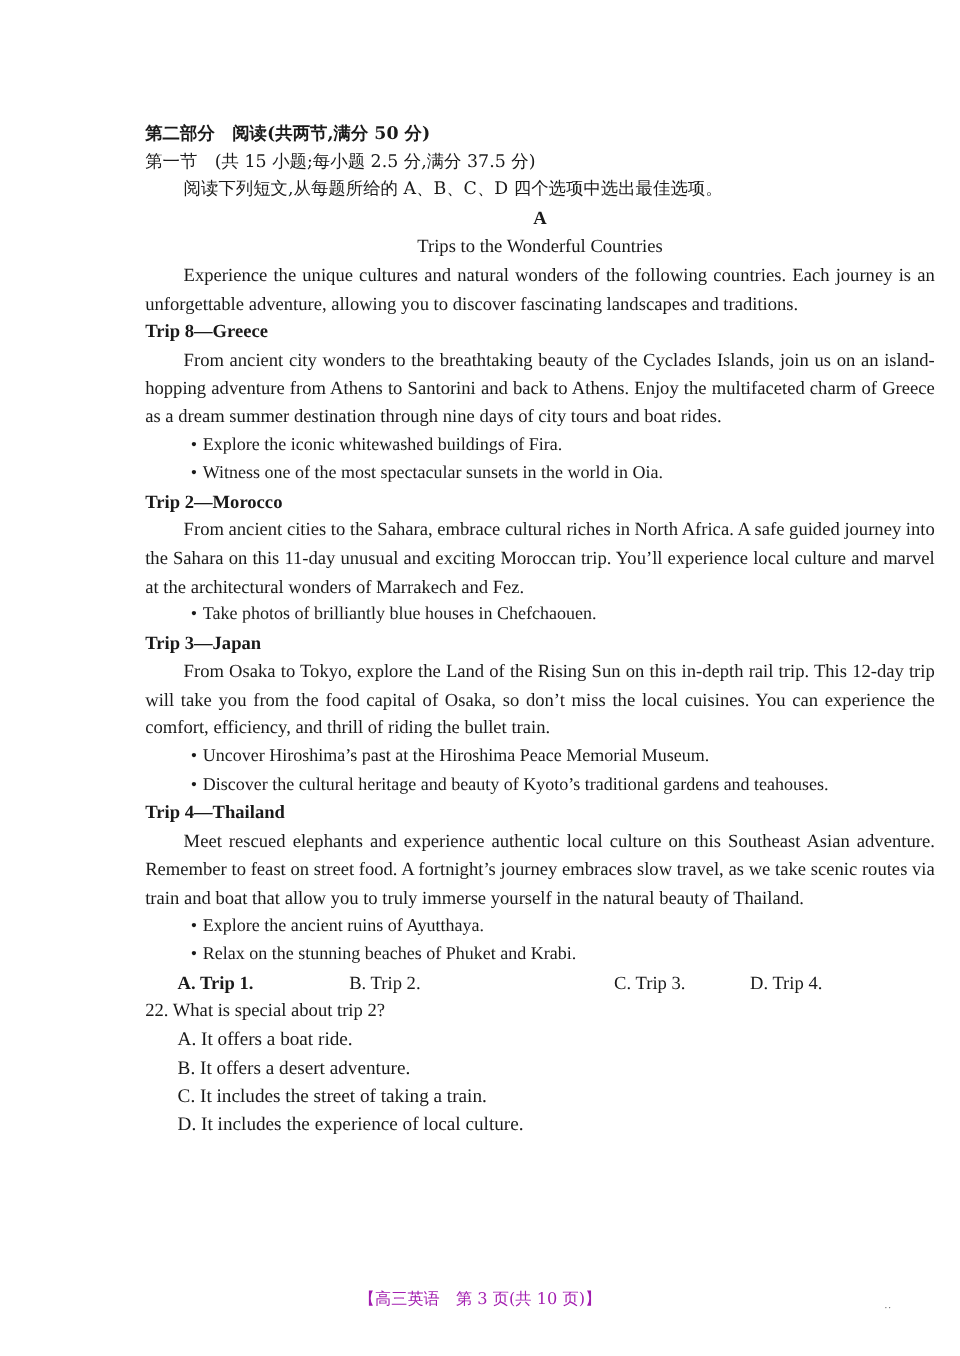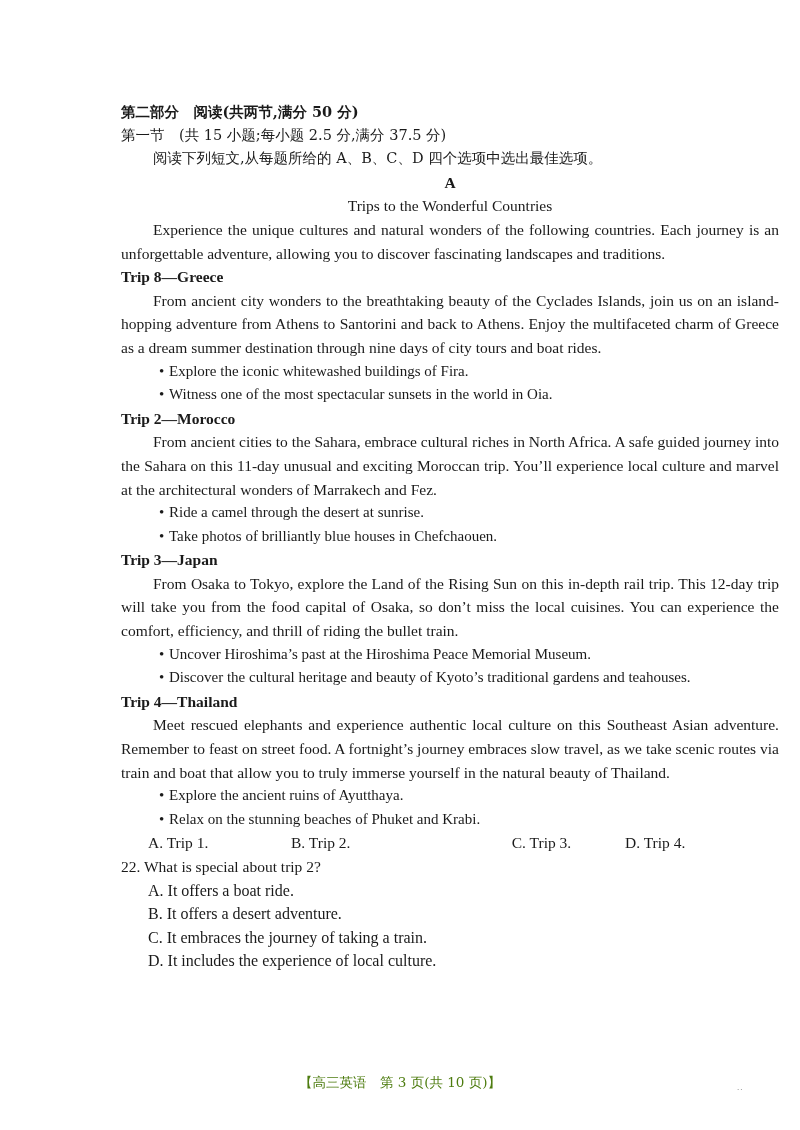--- a/index.html
+++ b/index.html
@@ -16,25 +16,25 @@
   .title-letter { font-weight: bold; font-size: 15.5px; text-align: center; margin: 0; line-height: 23.6px; }
   .title { font-weight: normal; font-size: 15.5px; text-align: center; margin: 0; line-height: 23.6px; }
   p.para { margin: 0; font-size: 15.5px; line-height: 23.6px; text-align: justify; text-indent: 32px; }
   .trip-head { font-weight: bold; font-size: 15.5px; line-height: 23.6px; margin: 0; }
   ul.bullets { list-style: none; margin: 0; padding: 0 0 0 38px; }
   ul.bullets li { font-size: 15px; line-height: 23.6px; position: relative; }
   ul.bullets li .dot { display: inline-block; width: 10px; }
   .q { font-size: 15.5px; line-height: 23.6px; margin: 0; }
   .opts-row { display: flex; padding-left: 27px; font-size: 15.5px; line-height: 23.6px; }
   .opts-row span { display: inline-block; }
-  .opts-row .o0 { width: 143px; }
+  .opts-row .o0 { width: 143px; font-weight: bold; }
   .opts-row .o1 { width: 167px; }
   .opts-row .o2 { width: 167px; text-align: center; }
   .opt-line { padding-left: 27px; font-size: 16px; line-height: 23.6px; margin: 0; }
-  .footer { position: absolute; top: 1074px; left: 0; width: 800px; text-align: center; font-family: "DejaVu Serif", serif; font-size: 13.5px; color: #4d7c0f; }
+  .footer { position: absolute; top: 1074px; left: 0; width: 800px; text-align: center; font-family: "DejaVu Serif", serif; font-size: 13.5px; color: #a21caf; }
   .footer-mark { position: absolute; top: 1082px; left: 737px; font-size: 9px; color: #777; letter-spacing: 1px; }
 </style>
 </head>
 <body>
 
 <div class="page">
   <p class="line cn cn-bold">第二部分　阅读(共两节,满分 50 分)</p>
   <p class="line cn">第一节　(共 15 小题;每小题 2.5 分,满分 37.5 分)</p>
   <p class="line cn indent">阅读下列短文,从每题所给的 A、B、C、D 四个选项中选出最佳选项。</p>
 
@@ -48,21 +48,20 @@
     <ul class="bullets">
       <li><span class="dot">•</span><span>Explore the iconic whitewashed buildings of Fira.</span></li>
       <li><span class="dot">•</span><span>Witness one of the most spectacular sunsets in the world in Oia.</span></li>
     </ul>
   </div>
 
   <div>
     <p class="trip-head">Trip 2—Morocco</p>
     <p class="para">From ancient cities to the Sahara, embrace cultural riches in North Africa. A safe guided journey into the Sahara on this 11-day unusual and exciting Moroccan trip. You’ll experience local culture and marvel at the architectural wonders of Marrakech and Fez.</p>
     <ul class="bullets">
-      <li><span class="dot">•</span><span>Ride a camel through the desert at sunrise.</span></li>
       <li><span class="dot">•</span><span>Take photos of brilliantly blue houses in Chefchaouen.</span></li>
     </ul>
   </div>
 
   <div>
     <p class="trip-head">Trip 3—Japan</p>
     <p class="para">From Osaka to Tokyo, explore the Land of the Rising Sun on this in-depth rail trip. This 12-day trip will take you from the food capital of Osaka, so don’t miss the local cuisines. You can experience the comfort, efficiency, and thrill of riding the bullet train.</p>
     <ul class="bullets">
       <li><span class="dot">•</span><span>Uncover Hiroshima’s past at the Hiroshima Peace Memorial Museum.</span></li>
       <li><span class="dot">•</span><span>Discover the cultural heritage and beauty of Kyoto’s traditional gardens and teahouses.</span></li>
@@ -84,19 +83,19 @@
       <span class="o1">B. Trip 2.</span>
       <span class="o2">C. Trip 3.</span>
       <span class="o3">D. Trip 4.</span>
     </div>
   </div>
 
   <div>
     <p class="q">22. What is special about trip 2?</p>
     <p class="opt-line">A. It offers a boat ride.</p>
     <p class="opt-line">B. It offers a desert adventure.</p>
-    <p class="opt-line">C. It embraces the journey of taking a train.</p>
+    <p class="opt-line">C. It includes the street of taking a train.</p>
     <p class="opt-line">D. It includes the experience of local culture.</p>
   </div>
 </div>
 
 <div class="footer">【高三英语　第 3 页(共 10 页)】</div>
 <div class="footer-mark">..</div>
 
 </body></html>

